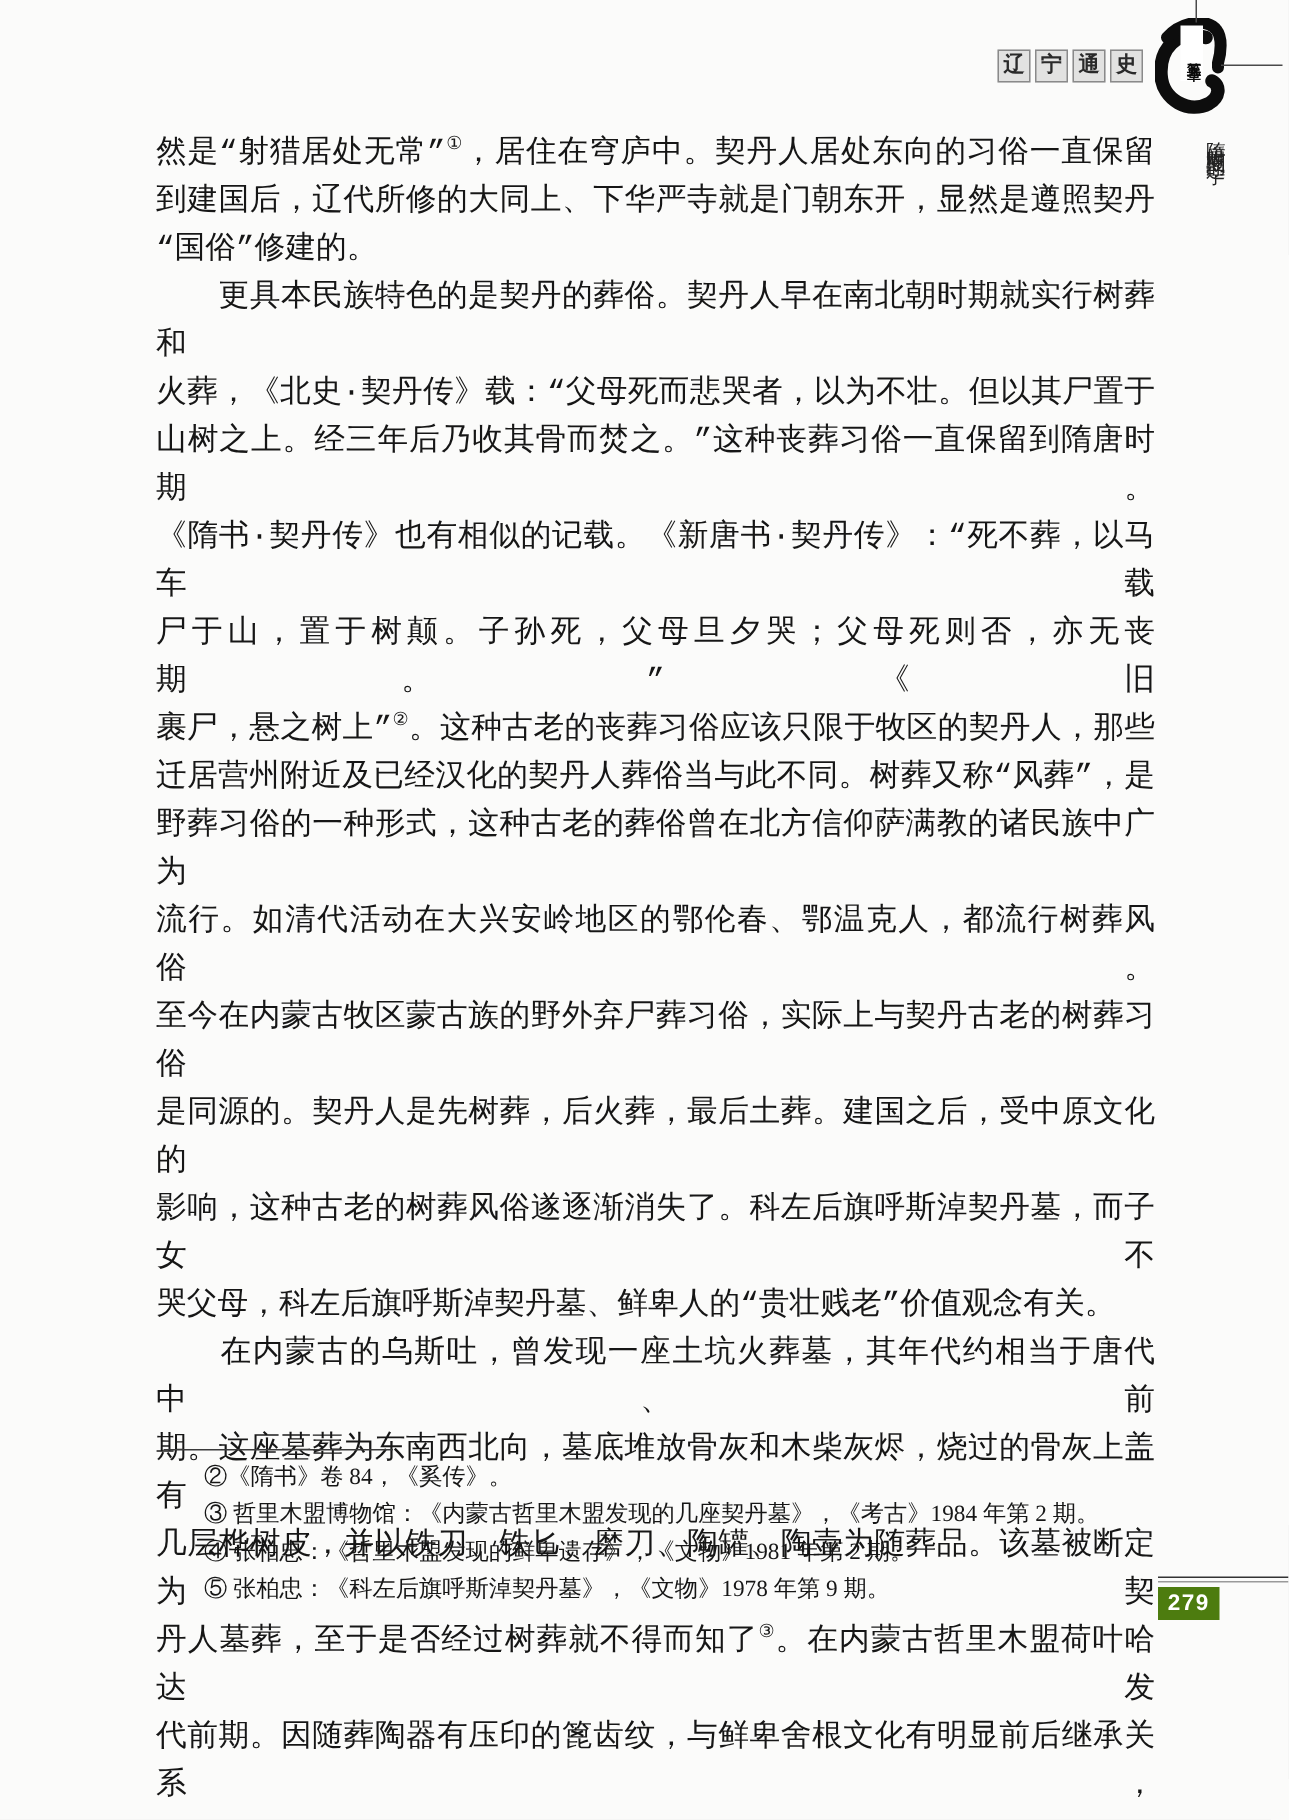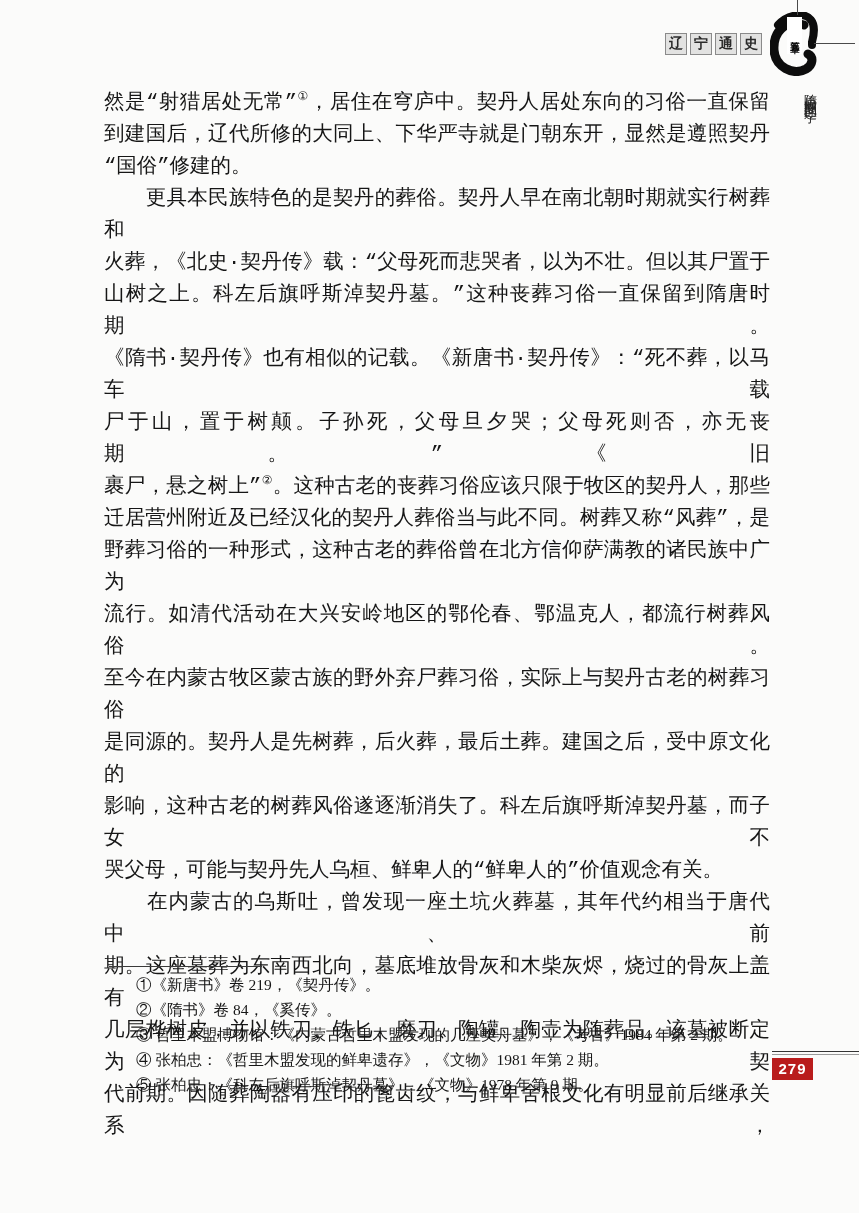--- a/index.html
+++ b/index.html
@@ -53,21 +53,21 @@
   }
   .fline { white-space:pre-wrap; }
 
   
   .pageno-rule {
     position:absolute; left:772px; top:1051px; width:87px; height:4px;
     border-top:1.5px solid #333; border-bottom:1px solid #9a9a9a;
   }
   .pageno-badge {
     position:absolute; left:772px; top:1058px; width:41px; height:22px;
-    background:#b91c1c; color:#ffffff; text-align:center;
+    background:#4d7c0f; color:#ffffff; text-align:center;
     font-family:"Liberation Sans","DejaVu Sans",sans-serif;
     font-size:15px; font-weight:bold; line-height:22px; letter-spacing:1px;
   }
 </style>
 </head>
 <body>
 
 <div class="page">
 
   <div class="title-boxes">
@@ -91,43 +91,43 @@
 
   <div class="body-text">
       <div class="para">
         <div class="bline">然是“射猎居处无常”<sup class="fn-ref">①</sup>，居住在穹庐中。契丹人居处东向的习俗一直保留</div>
         <div class="bline">到建国后，辽代所修的大同上、下华严寺就是门朝东开，显然是遵照契丹</div>
         <div class="bline lastline">“国俗”修建的。</div>
       </div>
       <div class="para">
         <div class="bline">　　更具本民族特色的是契丹的葬俗。契丹人早在南北朝时期就实行树葬和</div>
         <div class="bline">火葬，《北史·契丹传》载：“父母死而悲哭者，以为不壮。但以其尸置于</div>
-        <div class="bline">山树之上。科左后旗呼斯淖契丹墓。”这种丧葬习俗一直保留到隋唐时期。</div>
+        <div class="bline">山树之上。经三年后乃收其骨而焚之。”这种丧葬习俗一直保留到隋唐时期。</div>
         <div class="bline">《隋书·契丹传》也有相似的记载。《新唐书·契丹传》：“死不葬，以马车载</div>
         <div class="bline">尸于山，置于树颠。子孙死，父母旦夕哭；父母死则否，亦无丧期。”《旧</div>
         <div class="bline">裹尸，悬之树上”<sup class="fn-ref">②</sup>。这种古老的丧葬习俗应该只限于牧区的契丹人，那些</div>
         <div class="bline">迁居营州附近及已经汉化的契丹人葬俗当与此不同。树葬又称“风葬”，是</div>
         <div class="bline">野葬习俗的一种形式，这种古老的葬俗曾在北方信仰萨满教的诸民族中广为</div>
         <div class="bline">流行。如清代活动在大兴安岭地区的鄂伦春、鄂温克人，都流行树葬风俗。</div>
         <div class="bline">至今在内蒙古牧区蒙古族的野外弃尸葬习俗，实际上与契丹古老的树葬习俗</div>
         <div class="bline">是同源的。契丹人是先树葬，后火葬，最后土葬。建国之后，受中原文化的</div>
         <div class="bline">影响，这种古老的树葬风俗遂逐渐消失了。科左后旗呼斯淖契丹墓，而子女不</div>
-        <div class="bline lastline">哭父母，可能与契丹先人乌桓、鲜卑人的“鲜卑人的”价值观念有关。</div>
+        <div class="bline lastline">哭父母，科左后旗呼斯淖契丹墓、鲜卑人的“贵壮贱老”价值观念有关。</div>
       </div>
       <div class="para">
         <div class="bline">　　在内蒙古的乌斯吐，曾发现一座土坑火葬墓，其年代约相当于唐代中、前</div>
         <div class="bline">期。这座墓葬为东南西北向，墓底堆放骨灰和木柴灰烬，烧过的骨灰上盖有</div>
         <div class="bline">几层桦树皮，并以铁刀、铁匕、磨刀、陶罐、陶壶为随葬品。该墓被断定为契</div>
+        <div class="bline">丹人墓葬，至于是否经过树葬就不得而知了<sup class="fn-ref">③</sup>。在内蒙古哲里木盟荷叶哈达发</div>
         <div class="bline">代前期。因随葬陶器有压印的篦齿纹，与鲜卑舍根文化有明显前后继承关系，</div>
       </div>
     </div>
 
   <div class="footnote-sep"></div>
   <div class="footnotes">
-      <div class="fline">①《新唐书》卷 219，《契丹传》。</div>
       <div class="fline">②《隋书》卷 84，《奚传》。</div>
       <div class="fline">③ 哲里木盟博物馆：《内蒙古哲里木盟发现的几座契丹墓》，《考古》1984 年第 2 期。</div>
       <div class="fline">④ 张柏忠：《哲里木盟发现的鲜卑遗存》，《文物》1981 年第 2 期。</div>
       <div class="fline">⑤ 张柏忠：《科左后旗呼斯淖契丹墓》，《文物》1978 年第 9 期。</div>
     </div>
 
   <div class="pageno-rule"></div>
   <div class="pageno-badge">
     <span>279</span>
   </div>

